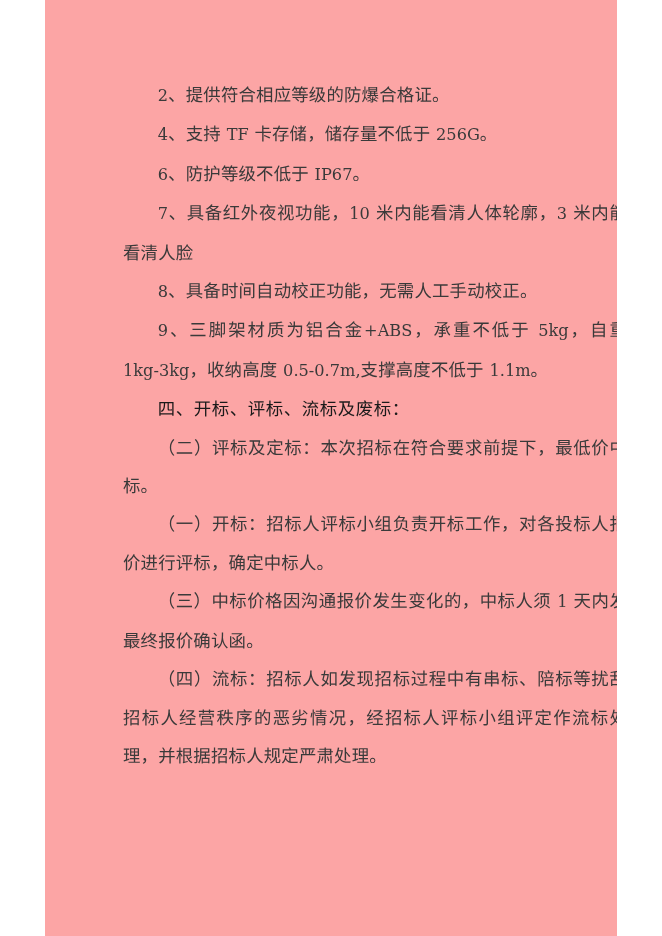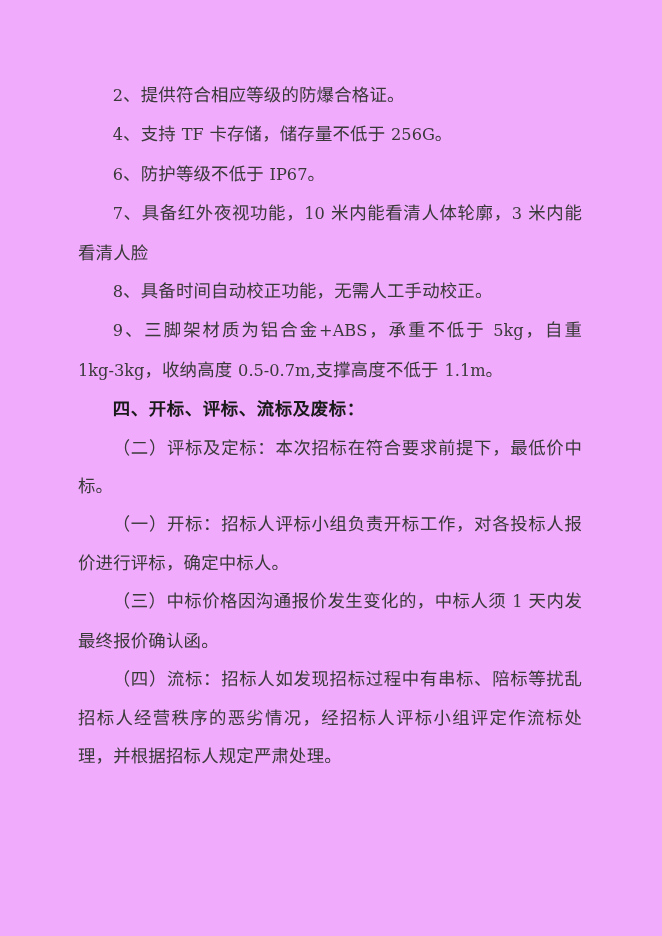--- a/index.html
+++ b/index.html
@@ -4,23 +4,23 @@
 <title>招标文件</title>
 <style>
   html, body {
     margin: 0;
     padding: 0;
     background: #ffffff;
   }
 
   #page {
     position: relative;
-    width: 662px;
+    width: 572px;
     height: 936px;
-    background: #f0abfc;
+    background: #fca5a5;
     overflow: hidden;
     margin: 0 auto;
     font-family: "DejaVu Serif", "Liberation Serif", serif;
   }
 
   
   #doc-body {
     position: absolute;
     left: 78px;
     top: 76px;
@@ -35,21 +35,21 @@
     color: #3a3a3a;
     text-align: justify;
     text-justify: inter-ideograph;
     text-indent: 2em;
     letter-spacing: 0.2px;
     font-weight: normal;
     -webkit-font-smoothing: antialiased;
   }
 
   .para.heading {
-    font-weight: bold;
+    font-weight: normal;
     color: #1a1a1a;
     letter-spacing: 0.6px;
   }
 
   
   .lat {
     font-family: "DejaVu Serif", "Liberation Serif", serif;
     font-size: 16.2px;
     letter-spacing: 0;
   }

